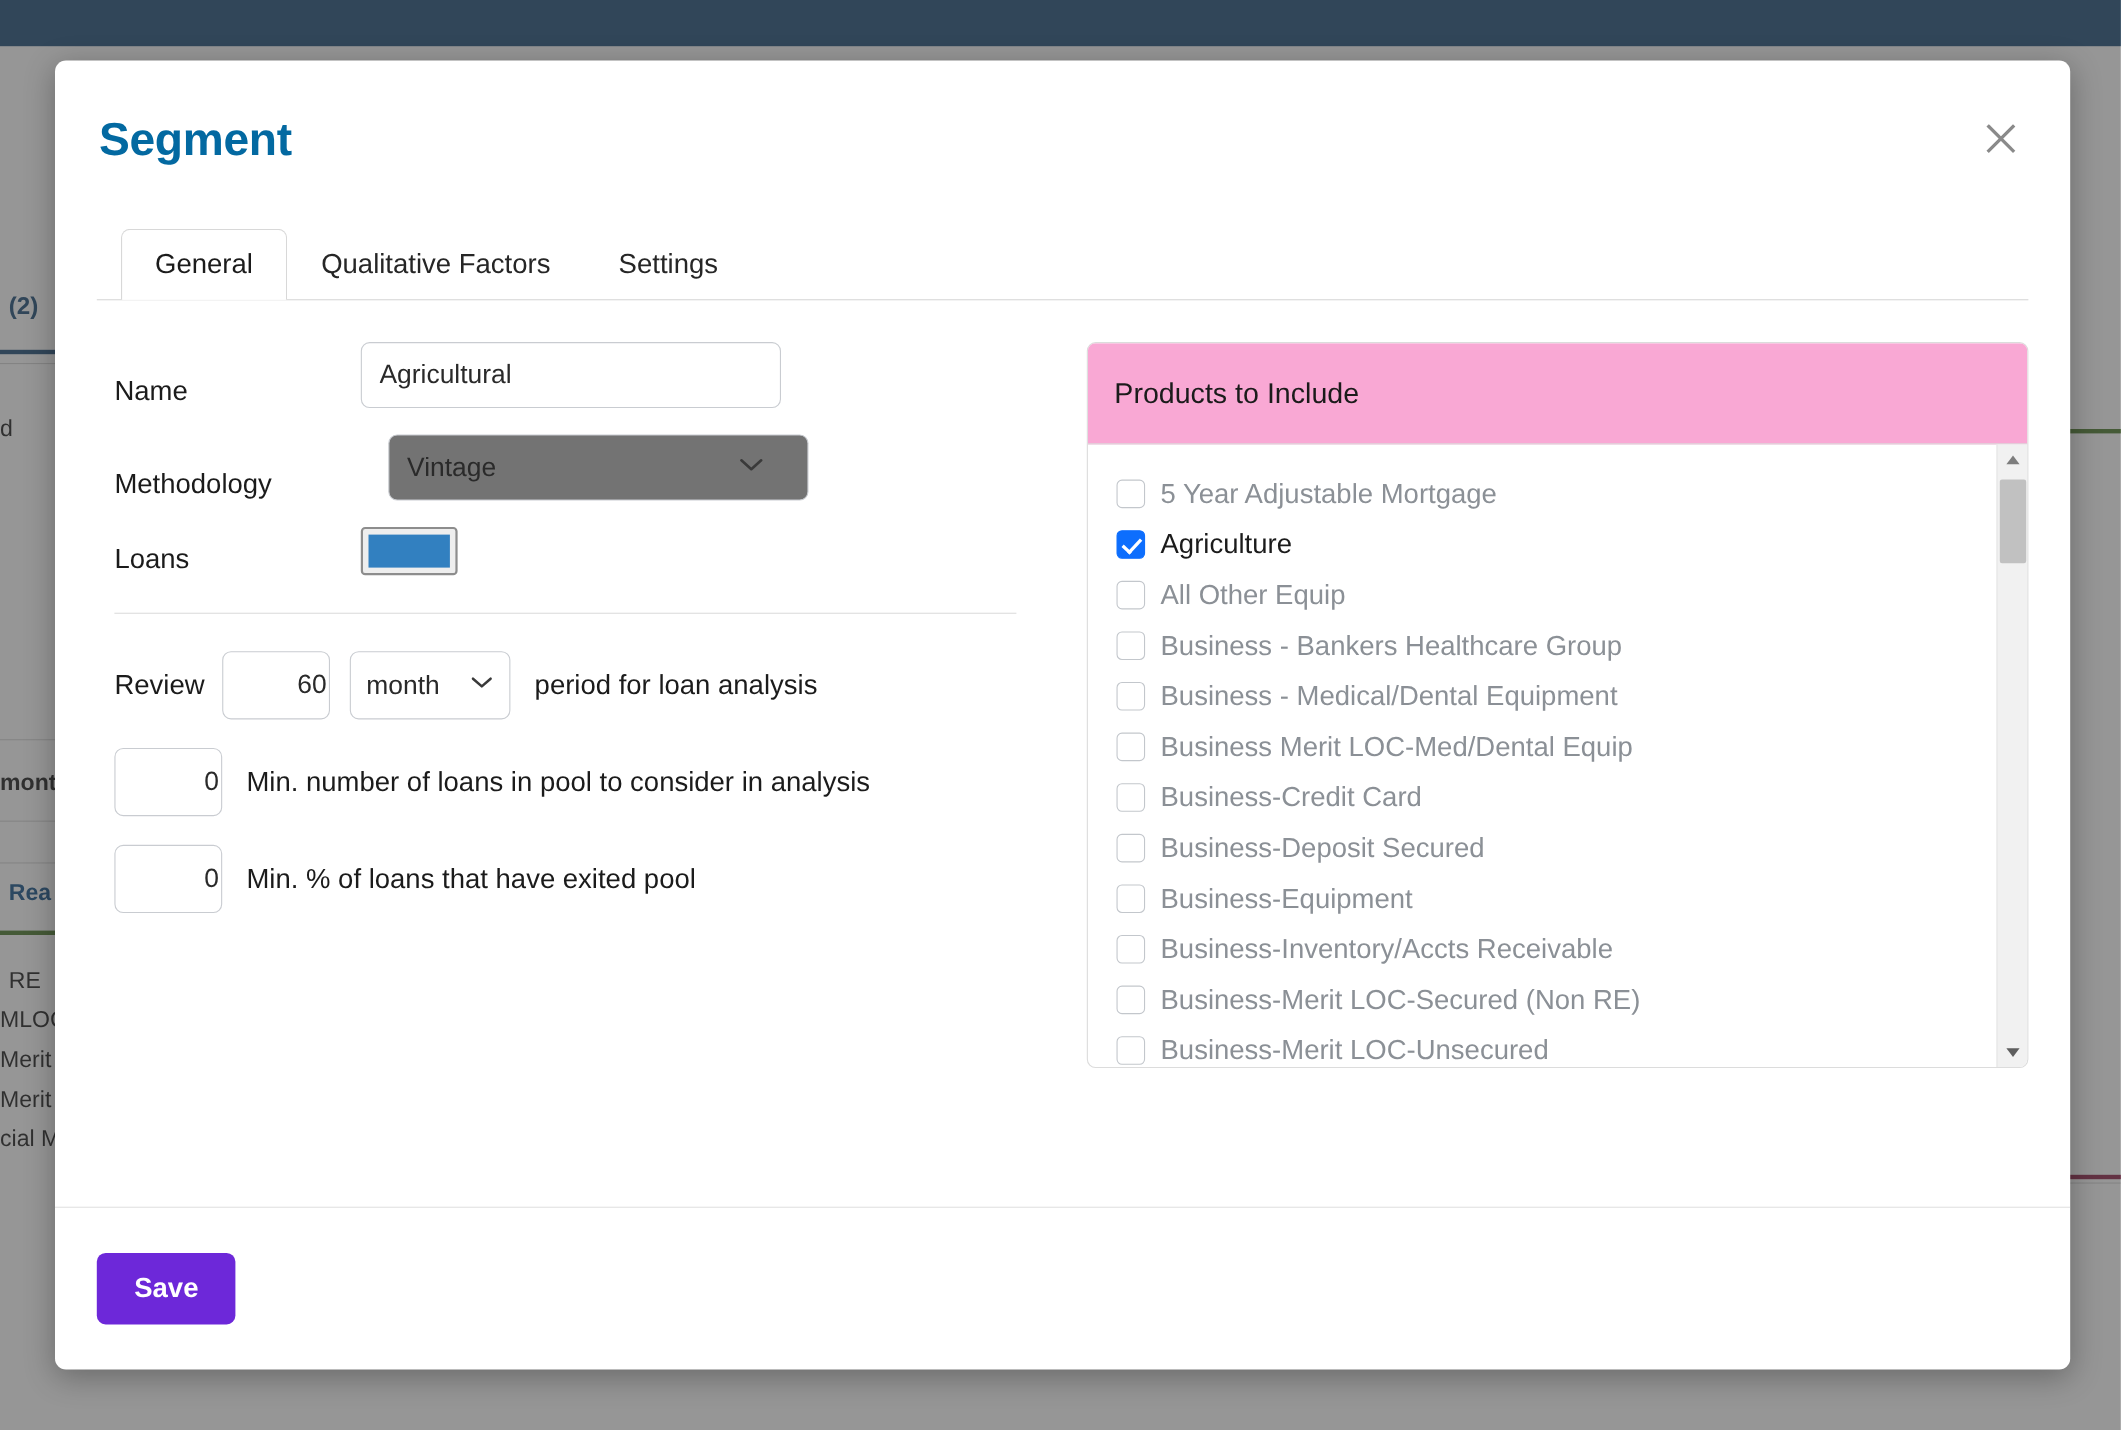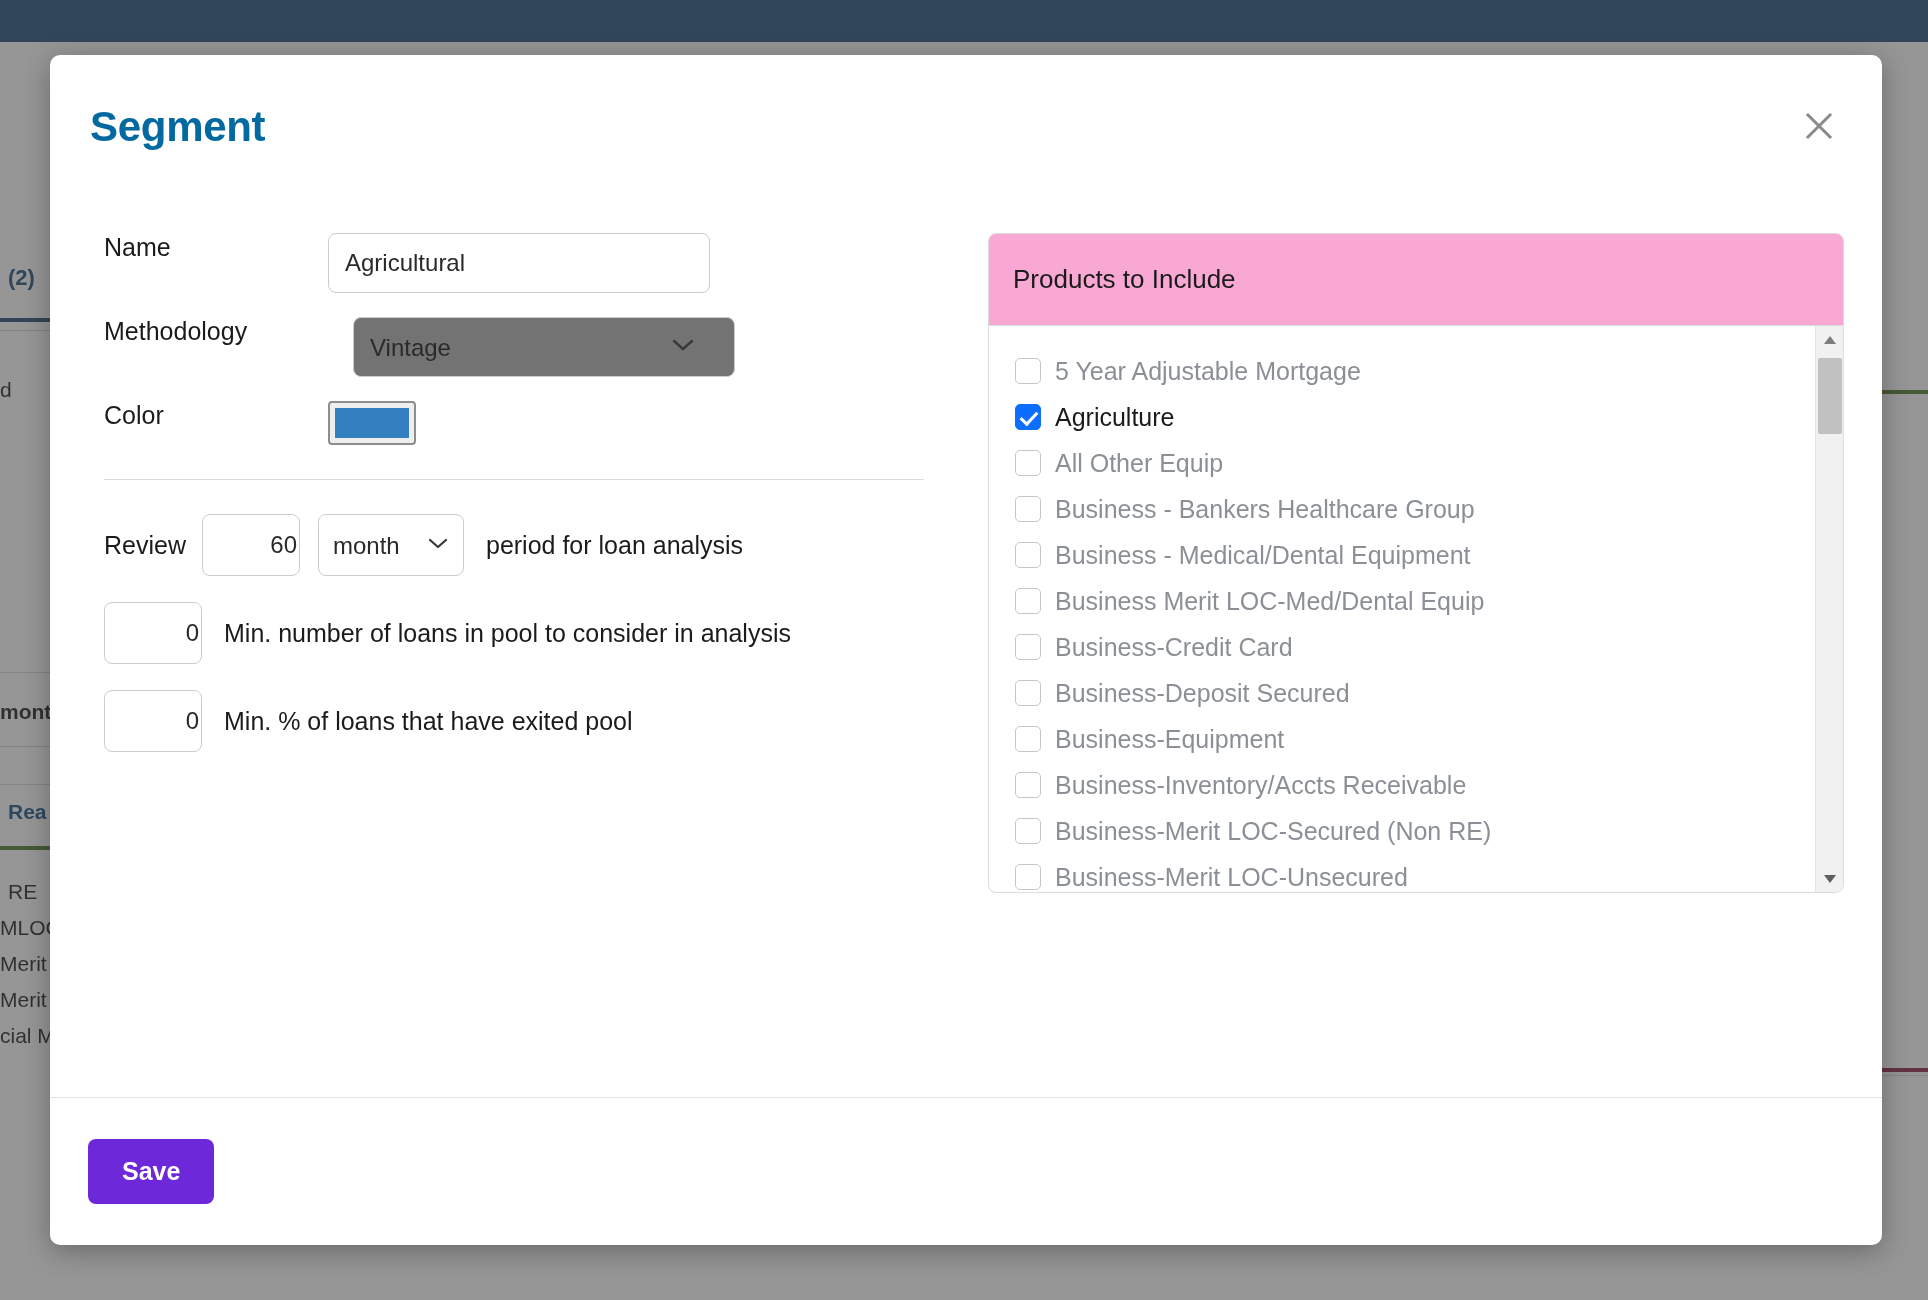--- a/index.html
+++ b/index.html
@@ -108,21 +108,21 @@
   }
 
   
   #form-col {
     position: absolute;
     left: 38px; top: 38px;
     width: 820px;
   }
   .form-row {
     display: flex;
-    align-items: flex-start;
+    align-items: flex-end;
     margin-bottom: 24px;
   }
   .form-label {
     width: 240px;
     font-size: 25px;
     color: #1b1b1b;
     padding-left: 16px;
   }
   .text-input {
     width: 382px; height: 60px;
@@ -378,20 +378,27 @@
   <div id="modal-header">
     <div id="modal-title">Segment</div>
     <button id="close-btn" aria-label="Close">
       <svg width="30" height="30" viewBox="0 0 30 30">
         <line x1="4" y1="4" x2="26" y2="26" stroke="#8a8a8a" stroke-width="3" stroke-linecap="square"></line>
         <line x1="26" y1="4" x2="4" y2="26" stroke="#8a8a8a" stroke-width="3" stroke-linecap="square"></line>
       </svg>
     </button>
   </div>
 
+  <div id="tabs-wrap">
+    <div id="tabs">
+        <button class="tab active">General</button>
+        <button class="tab">Qualitative Factors</button>
+        <button class="tab">Settings</button>
+      </div>
+  </div>
 
   <div id="modal-body">
 
     <div id="form-col">
 
       <div class="form-row">
         <div class="form-label">Name</div>
         <input class="text-input" type="text" value="Agricultural" style="">
       </div>
 
@@ -403,21 +410,21 @@
           </select>
           <span class="chevron">
             <svg width="22" height="14" viewBox="0 0 22 14">
               <polyline points="2,3 11,11 20,3" fill="none" stroke="#3a3a3a" stroke-width="2.4" stroke-linecap="round" stroke-linejoin="round"></polyline>
             </svg>
           </span>
         </div>
       </div>
 
       <div class="form-row">
-        <div class="form-label">Color</div>
+        <div class="form-label">Loans</div>
         <div class="color-swatch">
           <div id="color-fill" style="background: rgb(50, 128, 192);"></div>
         </div>
       </div>
 
       <hr class="form-sep">
 
       <div class="inline-row">
         <span class="inline-label">Review</span>
         <input class="small-num" type="text" value="60" style="">

